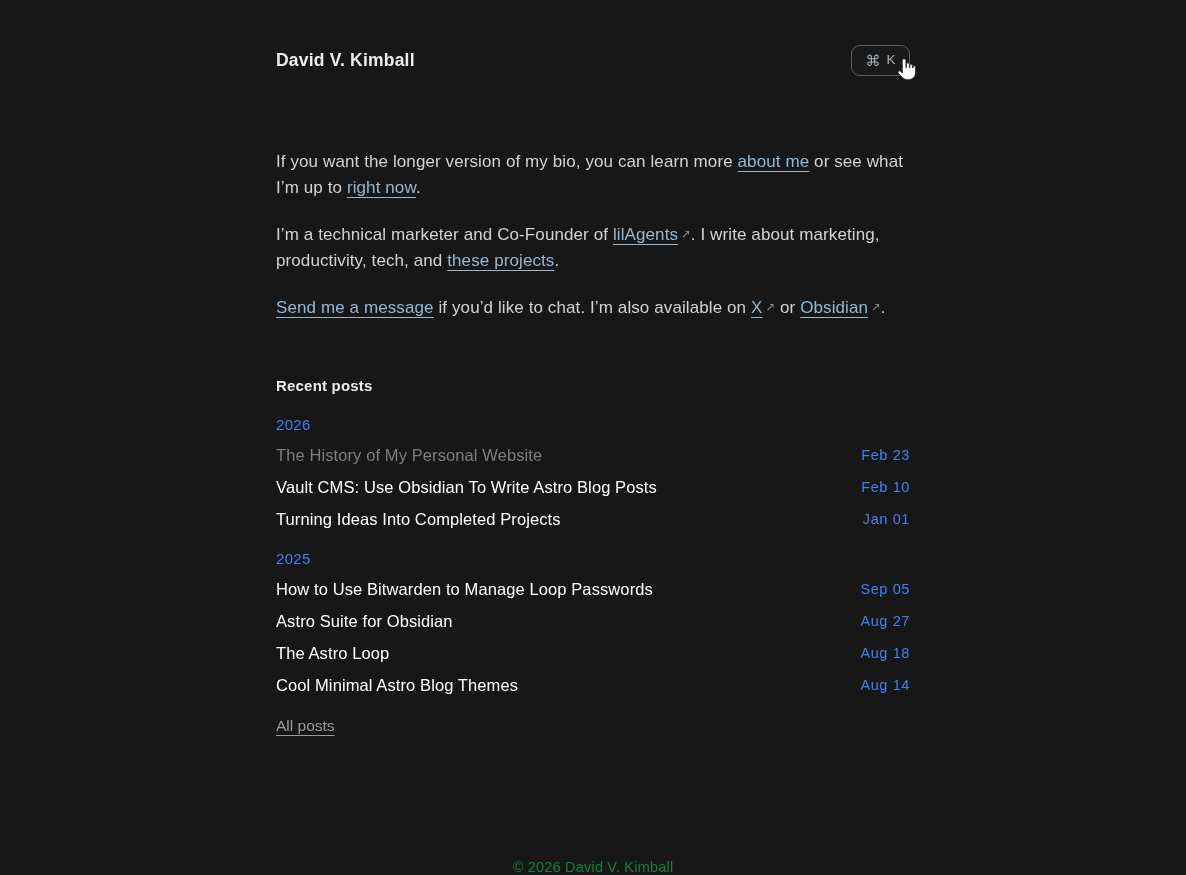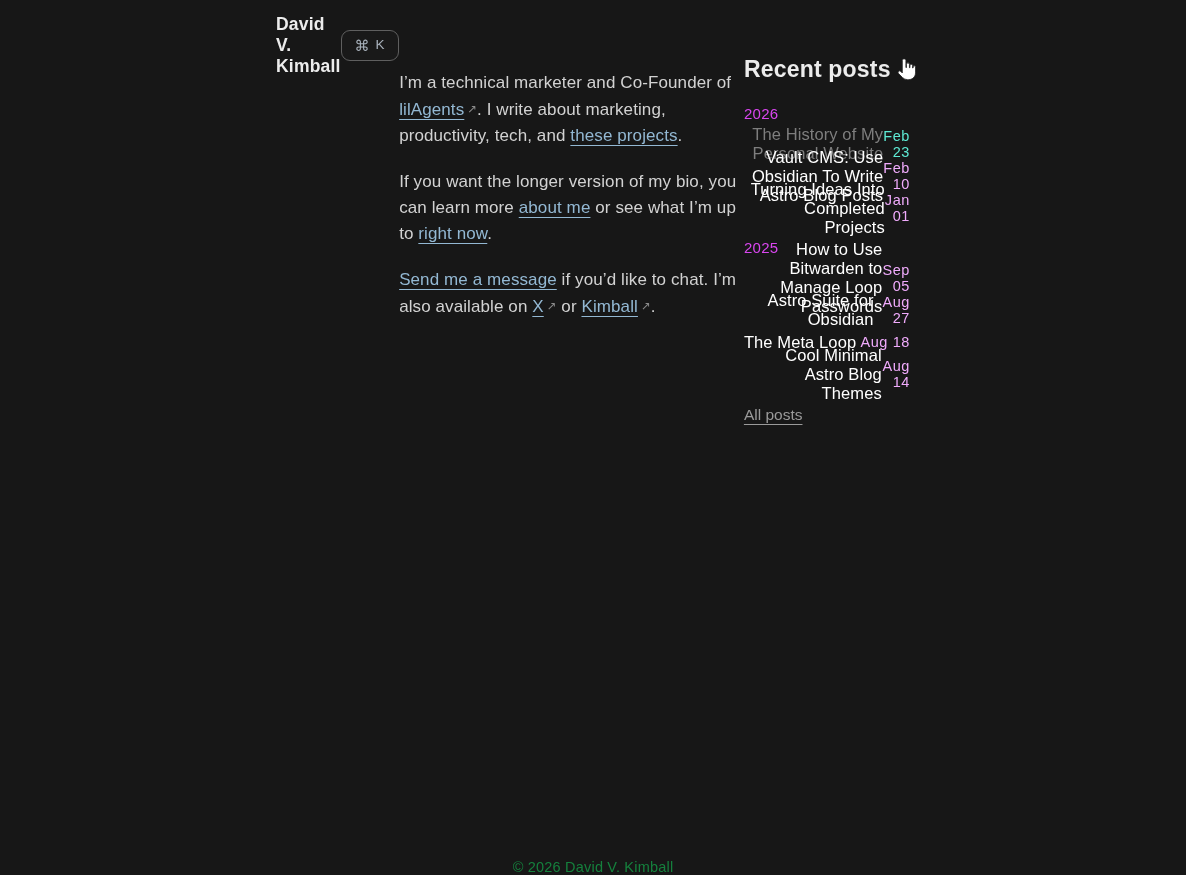--- a/index.html
+++ b/index.html
@@ -9,24 +9,24 @@
     color: #d2d2d2;
     font-family: "Liberation Sans", "DejaVu Sans", sans-serif;
     font-size: 17px;
     overflow: hidden;
     position: relative;
     display: flex;
     flex-direction: column;
   }
   .container {
     width: 634px;
-    margin: 0 auto;
+    margin: 15px auto;
     flex: 1 0 auto;
     display: flex;
-    flex-direction: row;
+    flex-direction: column;
   }
   
   .site-header {
     margin-top: 26px;
     display: flex;
     align-items: center;
     justify-content: space-between;
     height: 38px;
   }
   .site-title {
@@ -71,54 +71,54 @@
   .ext-arrow {
     color: #8a8a8a;
     font-size: 11.5px;
     margin-left: 3px;
     vertical-align: 2px;
     display: inline-block;
   }
   
   .posts { margin-top: 56px; }
   .posts h2 {
-    font-size: 23px;
+    font-size: 15px;
     font-weight: 700;
     color: #ececec;
     letter-spacing: .2px;
     margin-bottom: 22px;
   }
   .year-group { margin-top: 2px; }
   .year-group + .year-group { margin-top: 15px; }
   .year {
     font-size: 15px;
     font-weight: 400;
-    color: #d946ef;
+    color: #3b82f6;
     margin-bottom: 6px;
     letter-spacing: .3px;
   }
   .post-list { list-style: none; }
   .post-row {
     display: flex;
     align-items: center;
     justify-content: space-between;
     height: 32px;
     text-decoration: none;
     cursor: pointer;
     text-align: right;
   }
   .post-title { font-size: 16.5px; color: #ffffff; letter-spacing: .1px; }
   .post-date {
     font-size: 14.5px;
-    color: #f0abfc;
+    color: #3b82f6;
     letter-spacing: .6px;
     font-family: "Liberation Sans", sans-serif;
   }
   .post-row.muted .post-title { color: #7e7e7e; }
-  .post-row.muted .post-date { color: #5eead4; }
+  .post-row.muted .post-date { color: #3b82f6; }
   .all-posts {
     display: inline-block;
     margin-top: 16px;
     align-self: flex-start;
     color: #9a9a9a;
     font-size: 15.5px;
     text-decoration-thickness: 1px;
     text-underline-offset: 3.5px;
     cursor: pointer;
   }
@@ -148,23 +148,23 @@
 
   <header class="site-header">
     <div class="site-title">David V. Kimball</div>
     <button class="kbd-btn">
       <span class="cmd">⌘</span>
       <span class="key">K</span>
     </button>
   </header>
 
   <section class="bio">
+    <p><span>If you want the longer version of my bio, you can learn more </span><a href="#" class="link">about me</a><span> or see what I’m up to </span><a href="#" class="link">right now</a><span>.</span></p>
     <p><span>I’m a technical marketer and Co-Founder of </span><a href="#" class="link">lilAgents</a><span class="ext-arrow">↗</span><span>. I write about marketing, productivity, tech, and </span><a href="#" class="link">these projects</a><span>.</span></p>
-    <p><span>If you want the longer version of my bio, you can learn more </span><a href="#" class="link">about me</a><span> or see what I’m up to </span><a href="#" class="link">right now</a><span>.</span></p>
-    <p><a href="#" class="link">Send me a message</a><span> if you’d like to chat. I’m also available on </span><a href="#" class="link">X</a><span class="ext-arrow">↗</span><span> or </span><a href="#" class="link">Kimball</a><span class="ext-arrow">↗</span><span>.</span></p>
+    <p><a href="#" class="link">Send me a message</a><span> if you’d like to chat. I’m also available on </span><a href="#" class="link">X</a><span class="ext-arrow">↗</span><span> or </span><a href="#" class="link">Obsidian</a><span class="ext-arrow">↗</span><span>.</span></p>
   </section>
 
   <section class="posts">
     <h2>Recent posts</h2>
     <div id="post-sections">
         <section class="year-group">
           <h3 class="year">2026</h3>
           <ul class="post-list">
             <li>
               <a href="#" class="post-row muted">
@@ -196,21 +196,21 @@
               </a>
             </li>
             <li>
               <a href="#" class="post-row">
                 <span class="post-title">Astro Suite for Obsidian</span>
                 <span class="post-date">Aug 27</span>
               </a>
             </li>
             <li>
               <a href="#" class="post-row">
-                <span class="post-title">The Meta Loop</span>
+                <span class="post-title">The Astro Loop</span>
                 <span class="post-date">Aug 18</span>
               </a>
             </li>
             <li>
               <a href="#" class="post-row">
                 <span class="post-title">Cool Minimal Astro Blog Themes</span>
                 <span class="post-date">Aug 14</span>
               </a>
             </li>
           </ul>

